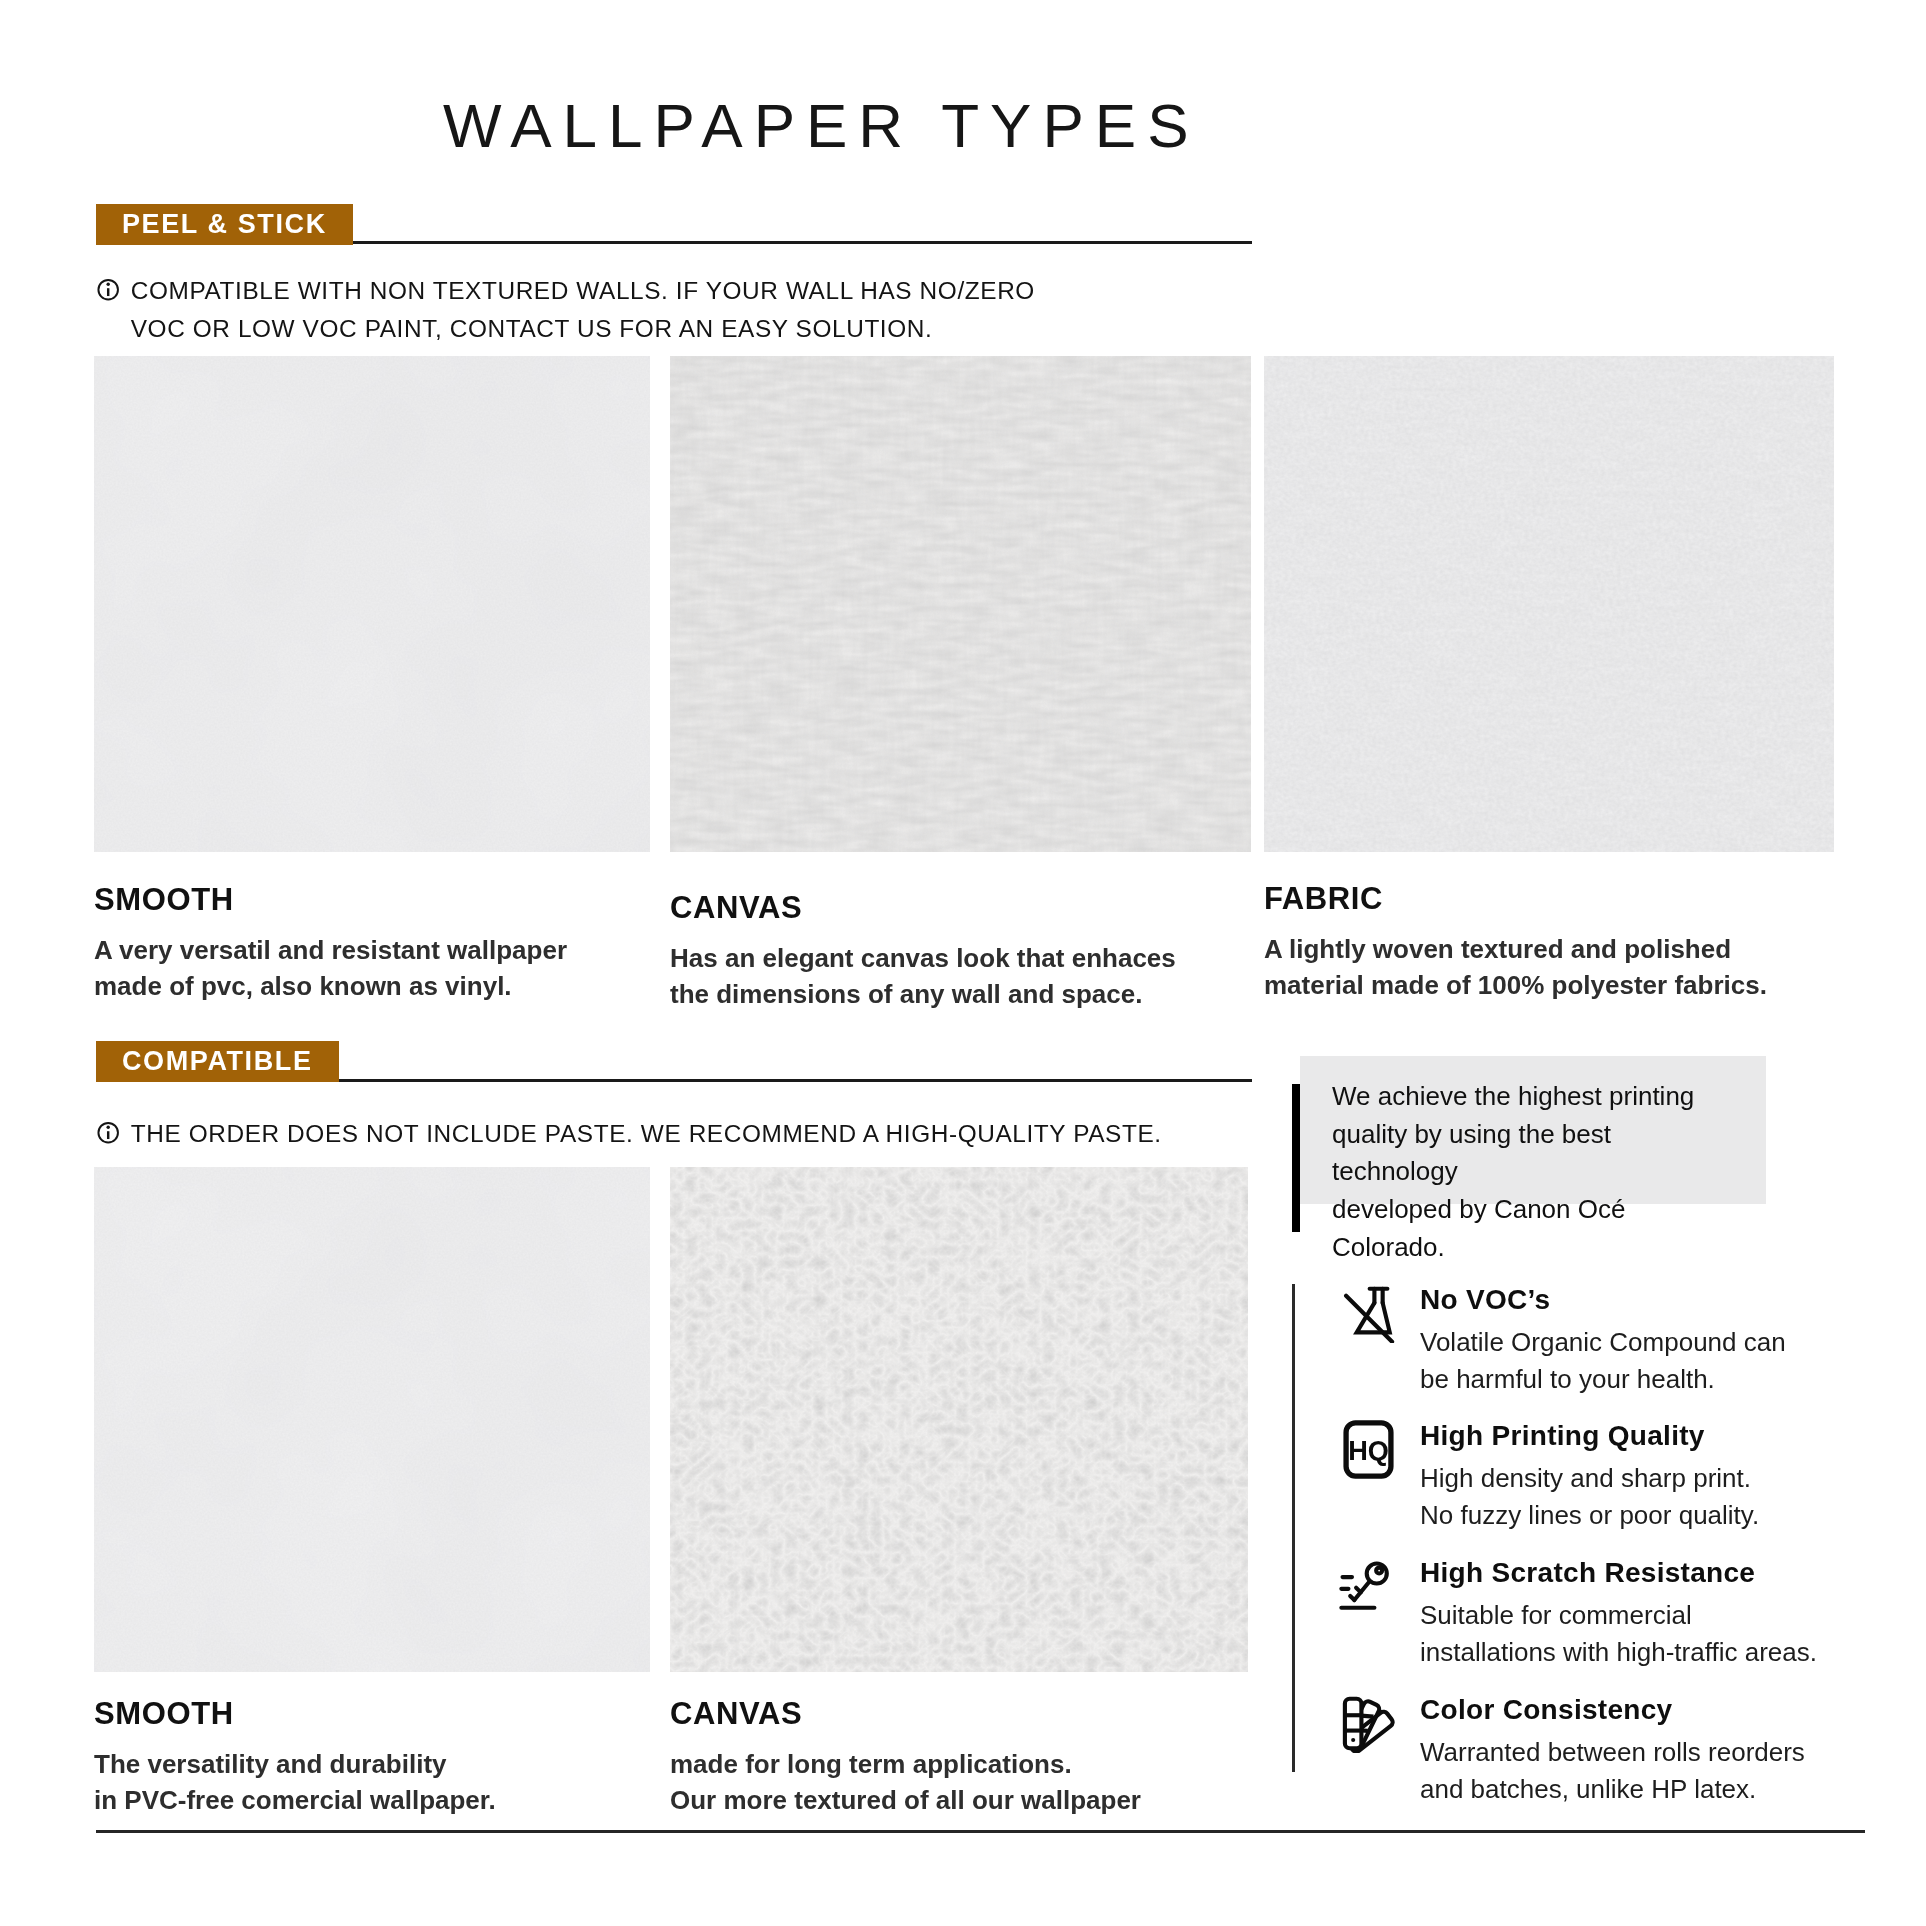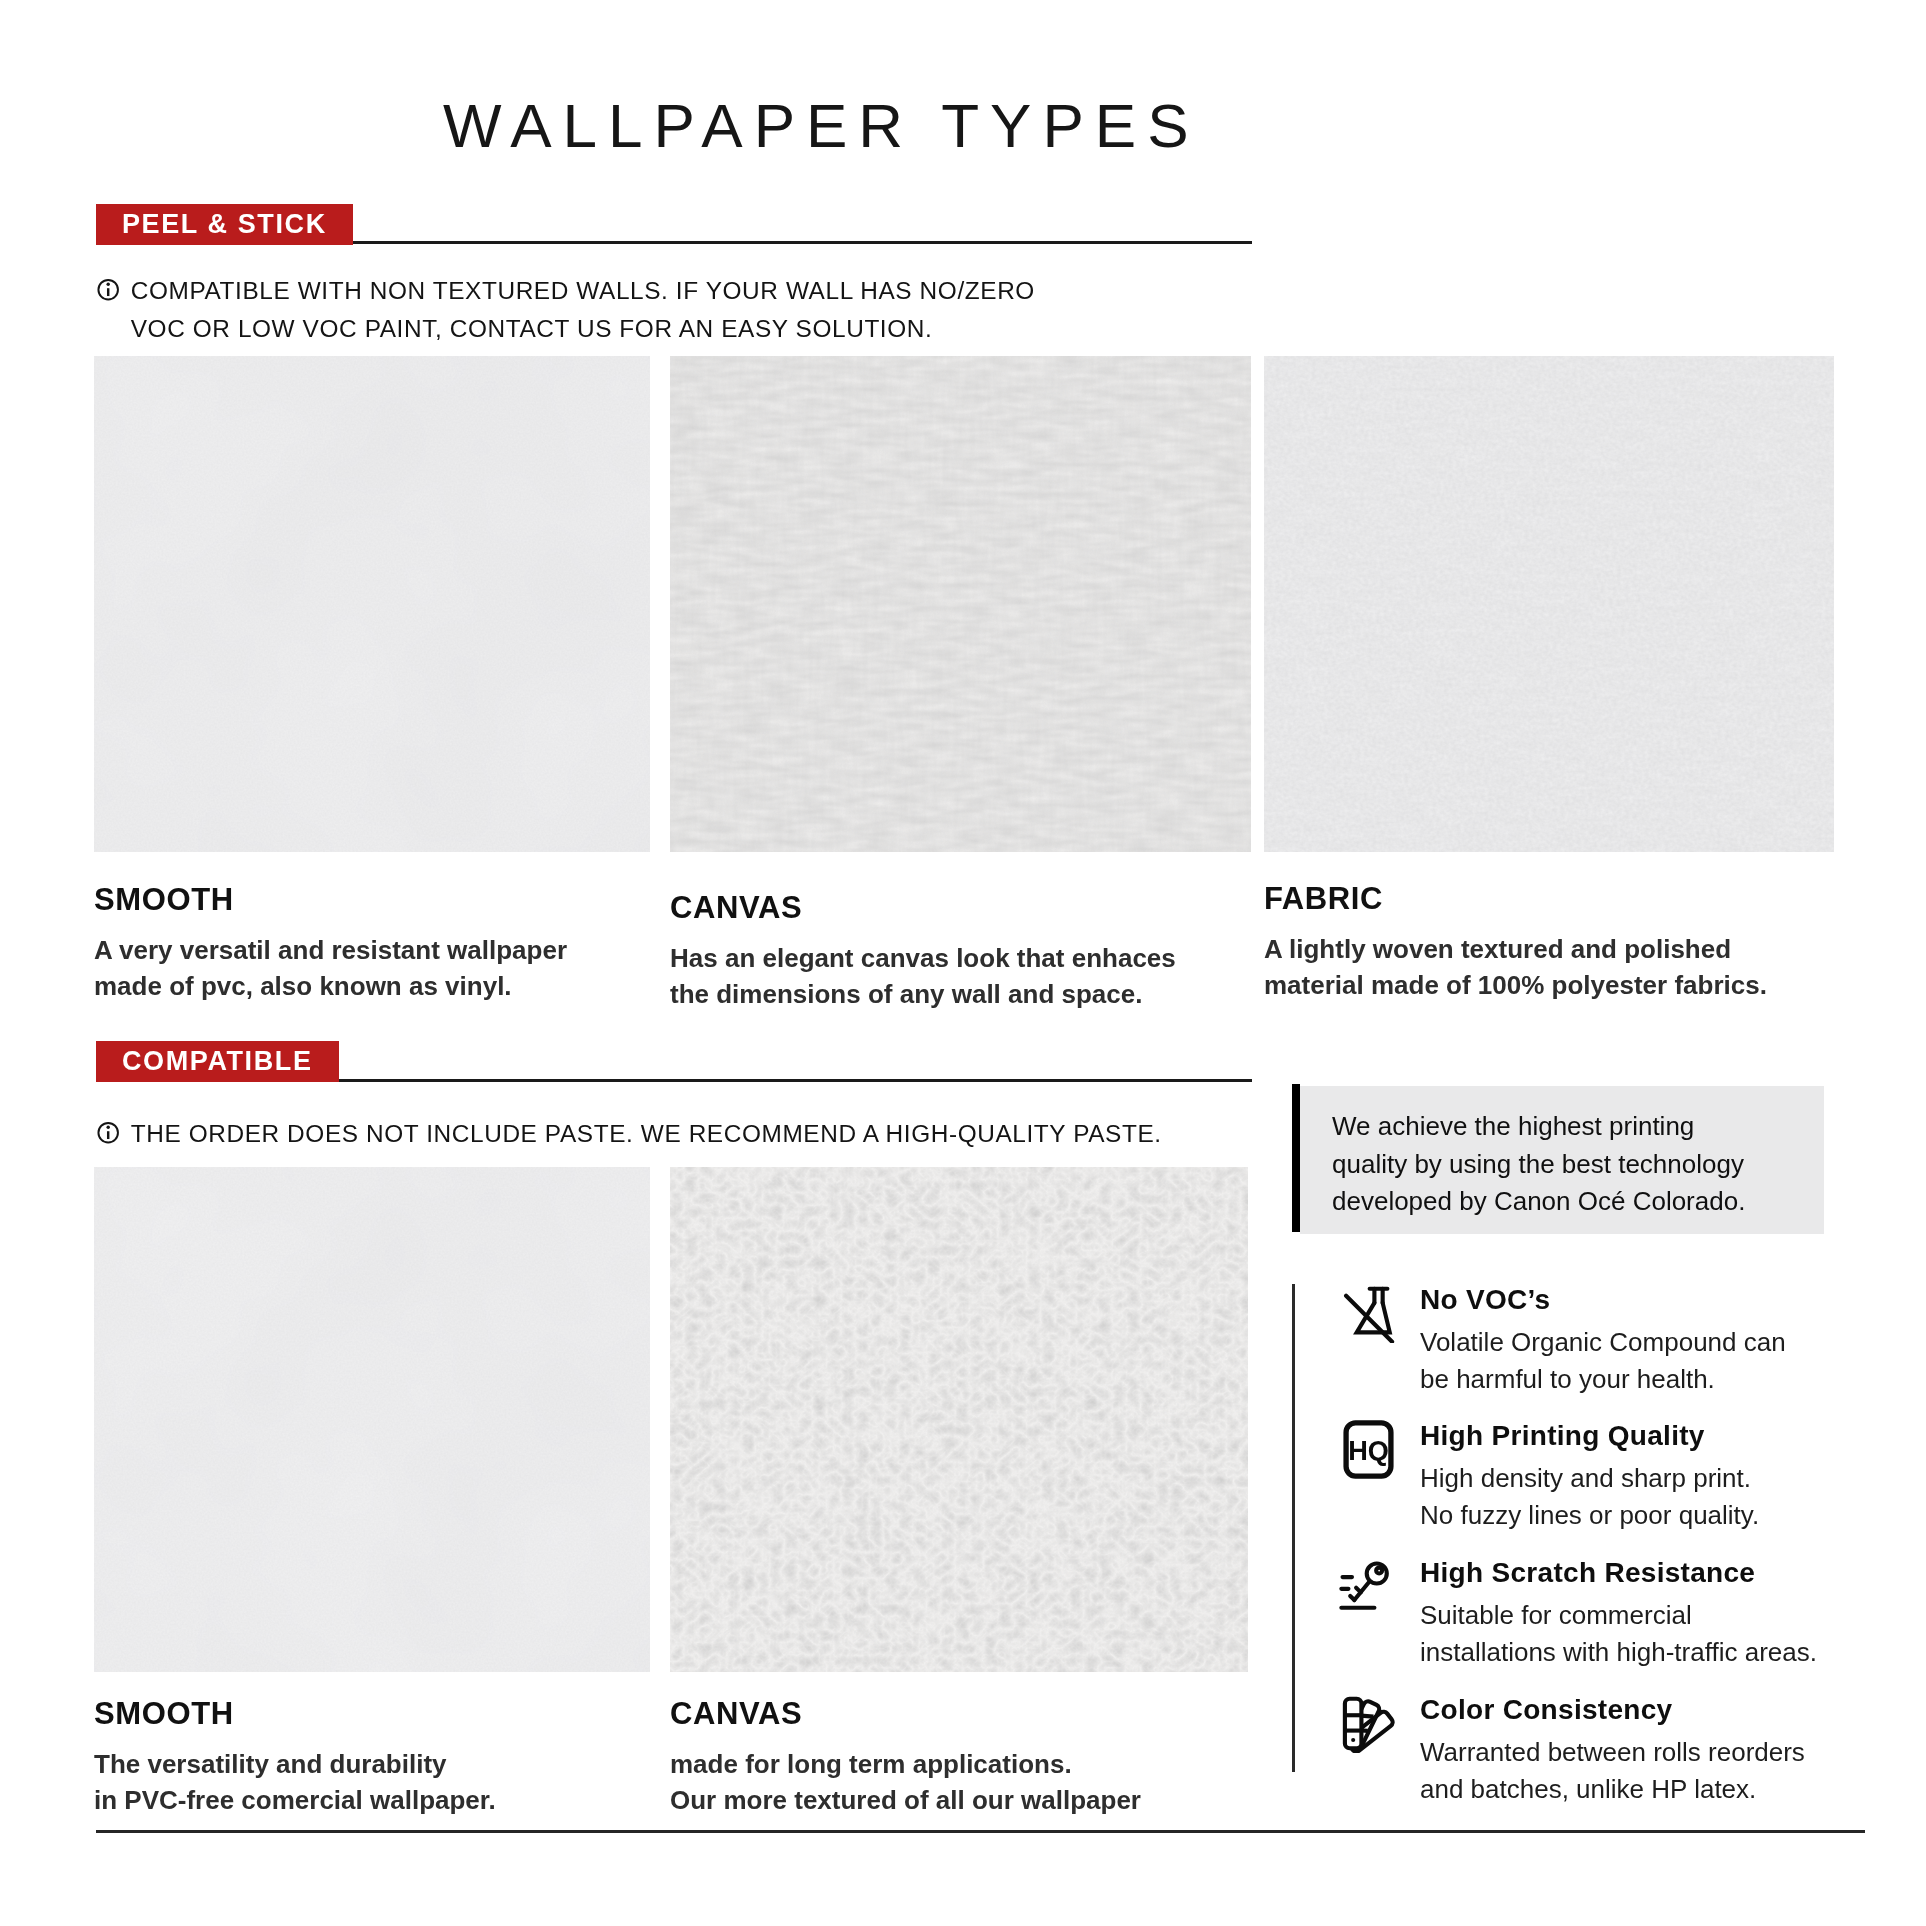--- a/index.html
+++ b/index.html
@@ -11,21 +11,21 @@
   
   .title{
     left:443px;top:90px;font-size:62px;font-weight:400;letter-spacing:11px;
     color:#161616;white-space:nowrap;
   }
   
   .sec-rule{height:3.2px;background:#1a1a1a;}
   .rule-peel{left:96px;top:241px;width:1156px;}
   .rule-trad{left:96px;top:1079px;width:1156px;}
   .sec-label{
-    background:#b91c1c;color:#ffffff;font-weight:700;font-size:27px;
+    background:#a16207;color:#ffffff;font-weight:700;font-size:27px;
     letter-spacing:1.6px;display:flex;align-items:center;padding:0 26px;
     height:41px;white-space:nowrap;
   }
   .label-peel{left:96px;top:204px;}
   .label-trad{left:96px;top:1041px;}
   
   .note{display:flex;gap:10.3px;font-size:24.4px;letter-spacing:0.6px;color:#141414;line-height:1.55;}
   .note-peel{left:96px;top:272px;}
   .note-trad{left:96px;top:1115px;}
   .note .lines span{display:block;}
@@ -43,21 +43,21 @@
   .cap .desc{margin-top:14px;font-size:26px;line-height:1.4;color:#2e2e2e;font-weight:300;}
   .cap .desc span{display:block;font-weight:bold;}
   .cap1{left:94px;top:882px;}
   .cap2{left:670px;top:890px;}
   .cap3{left:1264px;top:881px;}
   .cap4{left:94px;top:1696px;}
   .cap5{left:670px;top:1696px;}
   
   .q-bar{left:1292px;top:1084px;width:8.3px;height:148px;background:#000;}
   .q-box{
-    left:1300px;top:1086px;width:524px;height:148px;background:#e9e9ea;
+    left:1300px;top:1056px;width:466px;height:148px;background:#e9e9ea;
     box-sizing:border-box;padding:22px 26px 0 32px;font-size:26px;line-height:1.45;color:#101010;
   }
   .q-box span{display:block;}
   .v-line{left:1292px;top:1284px;width:2.6px;height:488px;background:#2a2a2a;}
   .feature{display:flex;align-items:flex-start;gap:22px;width:533px;}
   .f1{left:1339px;top:1284px;}
   .f2{left:1339px;top:1420px;}
   .f3{left:1339px;top:1557px;}
   .f4{left:1339px;top:1694px;}
   .f-icon{width:59px;height:59px;flex:0 0 auto;}

